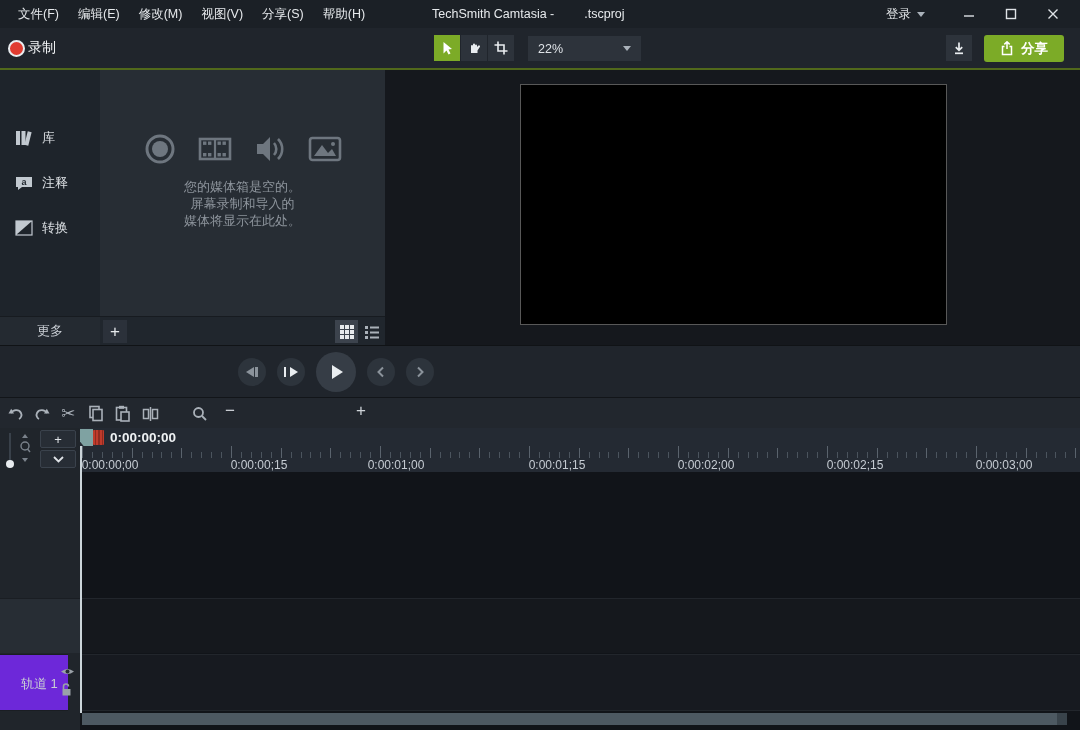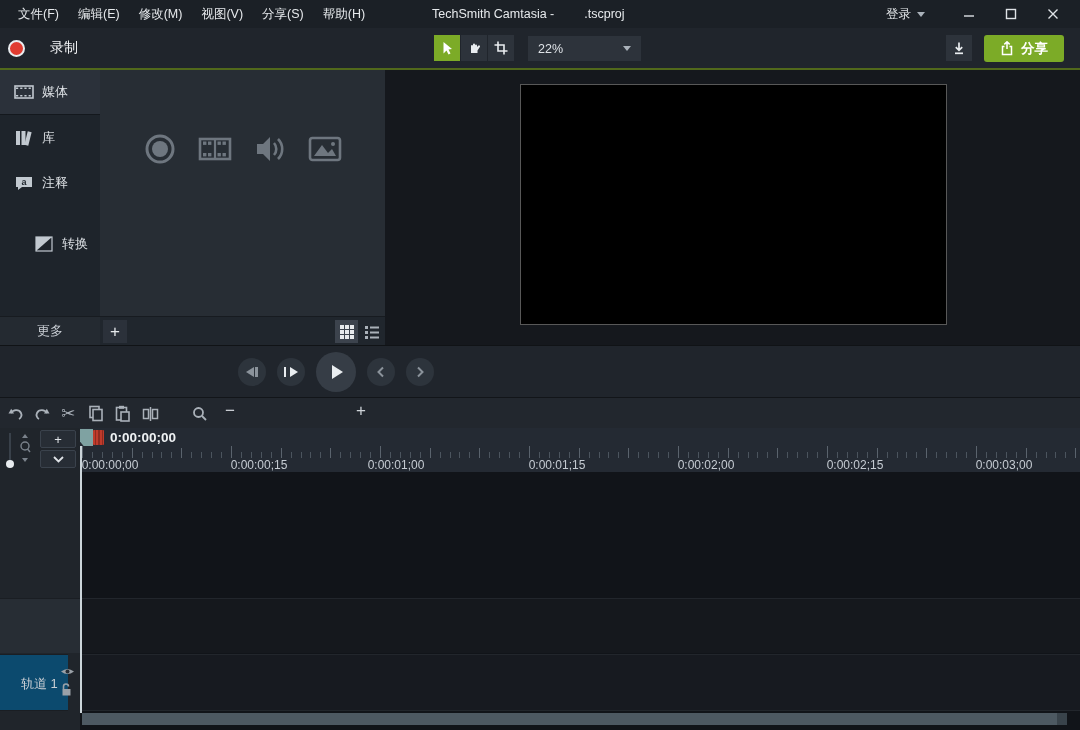--- a/index.html
+++ b/index.html
@@ -16,21 +16,21 @@
   .login { position:absolute; left:886px; top:0; height:28px; display:flex; align-items:center; gap:6px;
     font-size:12.5px; color:#e6e9ec; }
   .caret-down { width:0; height:0; border-left:4px solid transparent; border-right:4px solid transparent;
     border-top:5px solid #aab2ba; }
   .win-controls { position:absolute; right:6px; top:0; height:28px; display:flex; }
   .win-btn { width:42px; height:28px; display:flex; align-items:center; justify-content:center; color:#dfe3e7; }
   .win-btn svg { display:block; }
 
   
   .toolbar { position:absolute; left:0; top:28px; width:1080px; height:40px; background:#20252c; }
-  .record-btn { position:absolute; left:8px; top:7px; height:26px; display:flex; align-items:center; gap:25px;justify-content:center; }
+  .record-btn { position:absolute; left:8px; top:7px; height:26px; display:flex; align-items:center; gap:3px;justify-content:center; }
   .record-dot { width:17px; height:17px; border-radius:50%; background:#e03c31; border:2px solid #e9edf0; }
   .record-label { font-size:14px; color:#f2f4f6; }
   .tools { position:absolute; left:434px; top:7px; display:flex; gap:1px; }
   .tool-btn { width:26px; height:26px; background:#2d333b; display:flex; align-items:center; justify-content:center; }
   .tool-btn.selected { background:#7cab27; }
   .zoom-select { position:absolute; left:528px; top:8px; width:113px; height:25px; background:#2d333b;
     display:flex; align-items:center; font-size:12.5px; color:#dfe3e7; padding:0 10px; }
   .zoom-select .caret-down { margin-left:auto; }
   .dl-btn { position:absolute; left:946px; top:7px; width:26px; height:26px; background:#2d333b;
     display:flex; align-items:center; justify-content:center; }
@@ -128,21 +128,21 @@
   .ruler-labels { position:absolute; left:0; top:30px; width:1000px; height:14px; }
   .ruler-labels span { position:absolute; transform:translateX(-50%); font-size:12px; color:#c6ccd3; white-space:nowrap; }
 
   .tl-body { position:absolute; left:80px; top:44px; width:1000px; height:258px; background:#111419; }
   .row-a { position:absolute; left:0; top:126px; width:1000px; height:55px; background:#15181d;
     border-top:1px solid #22262c; }
   .row-b { position:absolute; left:0; top:182px; width:1000px; height:57px; background:#171a20;
     border-top:1px solid #22262c; border-bottom:1px solid #22262c; }
   .hdr-row-a { position:absolute; left:0; top:170px; width:80px; height:55px; background:#272d34;
     border-top:1px solid #1a1e23; }
-  .hdr-row-b { position:absolute; left:0; top:226px; width:68px; height:57px; background:#0c4a6e;
+  .hdr-row-b { position:absolute; left:0; top:226px; width:68px; height:57px; background:#6d28d9;
     border-top:1px solid #1a1e23; border-bottom:1px solid #1a1e23; }
   .track-label { position:absolute; left:21px; top:20px; font-size:13px; color:#c9ced4; }
   .trk-icons { position:absolute; left:60px; top:11px; width:16px; height:36px; color:#9aa1a8; }
 
   .playhead-line { position:absolute; left:80px; top:18px; width:2px; height:267px; background:#ccd5da; }
   .hscrollbar { position:absolute; left:82px; top:285px; width:975px; height:12px; background:#4d5962; }
   .hscroll-cap { position:absolute; left:1057px; top:285px; width:10px; height:12px; background:#39434b; }
 
   svg { display:block; }
 </style>
@@ -225,44 +225,36 @@
         <path d="M4.5 5.5 H2.5 V13.5 H11.5 V5.5 H9.5" fill="none" stroke="#fff" stroke-width="1.5"></path>
       </svg>
       <span>分享</span>
     </div>
   </div>
   <div class="green-line"></div>
 
   <div class="main">
 
     <div class="sidebar">
-      <div class="side-item selected" style="top:0px;">
-        <svg class="s-icon" viewBox="0 0 22 22">
-          <rect x="2" y="5" width="18" height="12" fill="none" stroke="currentColor" stroke-width="1.6"></rect>
-          <line x1="3" y1="7.2" x2="19" y2="7.2" stroke="currentColor" stroke-width="1.6" stroke-dasharray="2.2 2"></line>
-          <line x1="3" y1="14.8" x2="19" y2="14.8" stroke="currentColor" stroke-width="1.6" stroke-dasharray="2.2 2"></line>
-        </svg>
-        <span class="s-label">媒体</span>
-      </div>
       <div class="side-item" style="top:45px;">
         <svg class="s-icon" viewBox="0 0 22 22">
           <rect x="3" y="4" width="4" height="14" fill="currentColor"></rect>
           <rect x="8.5" y="4" width="4" height="14" fill="currentColor"></rect>
           <rect x="13" y="4.5" width="4" height="14" fill="currentColor" transform="rotate(14 15 11.5)"></rect>
         </svg>
         <span class="s-label">库</span>
       </div>
       <div class="side-item" style="top:90px;">
         <svg class="s-icon" viewBox="0 0 22 22">
           <path d="M3 5 H19 V15 H9 L5 18 V15 H3 Z" fill="currentColor"></path>
           <text x="11" y="13" text-anchor="middle" font-size="9" fill="#1e242b" font-weight="bold">a</text>
         </svg>
         <span class="s-label">注释</span>
       </div>
-      <div class="side-item" style="top:151px;padding-left:20px;">
+      <div class="side-item" style="top:135px;">
         <svg class="s-icon" viewBox="0 0 22 22">
           <polygon points="3,4 19,4 3,18" fill="currentColor"></polygon>
           <rect x="3" y="4" width="16" height="14" fill="none" stroke="currentColor" stroke-width="1.2"></rect>
         </svg>
         <span class="s-label">转换</span>
       </div>
       <div class="side-more">
         <span>更多</span>
       </div>
     </div>
@@ -287,20 +279,25 @@
         </svg>
         <svg width="34" height="34" viewBox="0 0 34 34">
           <polygon points="4,12 10,12 17,5 17,29 10,22 4,22" fill="currentColor"></polygon>
           <path d="M21 11 a9 9 0 0 1 0 12 M25 7 a14 14 0 0 1 0 20" fill="none" stroke="currentColor" stroke-width="2.6"></path>
         </svg>
         <svg width="36" height="34" viewBox="0 0 36 34">
           <rect x="3" y="6" width="30" height="22" rx="2.5" fill="none" stroke="currentColor" stroke-width="2.6"></rect>
           <polygon points="7,24 15,13 21,21 25,17 29,24" fill="currentColor"></polygon>
           <circle cx="26" cy="12" r="2" fill="currentColor"></circle>
         </svg>
+      </div>
+      <div class="mp-empty">
+        <div>您的媒体箱是空的。</div>
+        <div>屏幕录制和导入的</div>
+        <div>媒体将显示在此处。</div>
       </div>
       <div class="mp-bottom">
         <div class="mp-add">+</div>
         <div class="view-toggles">
           <div class="vt-btn selected">
             <svg width="14" height="14" viewBox="0 0 14 14">
               <rect x="0" y="0" width="4" height="4" fill="currentColor"></rect>
                 <rect x="5" y="0" width="4" height="4" fill="currentColor"></rect>
                 <rect x="10" y="0" width="4" height="4" fill="currentColor"></rect>
               <rect x="0" y="5" width="4" height="4" fill="currentColor"></rect>

